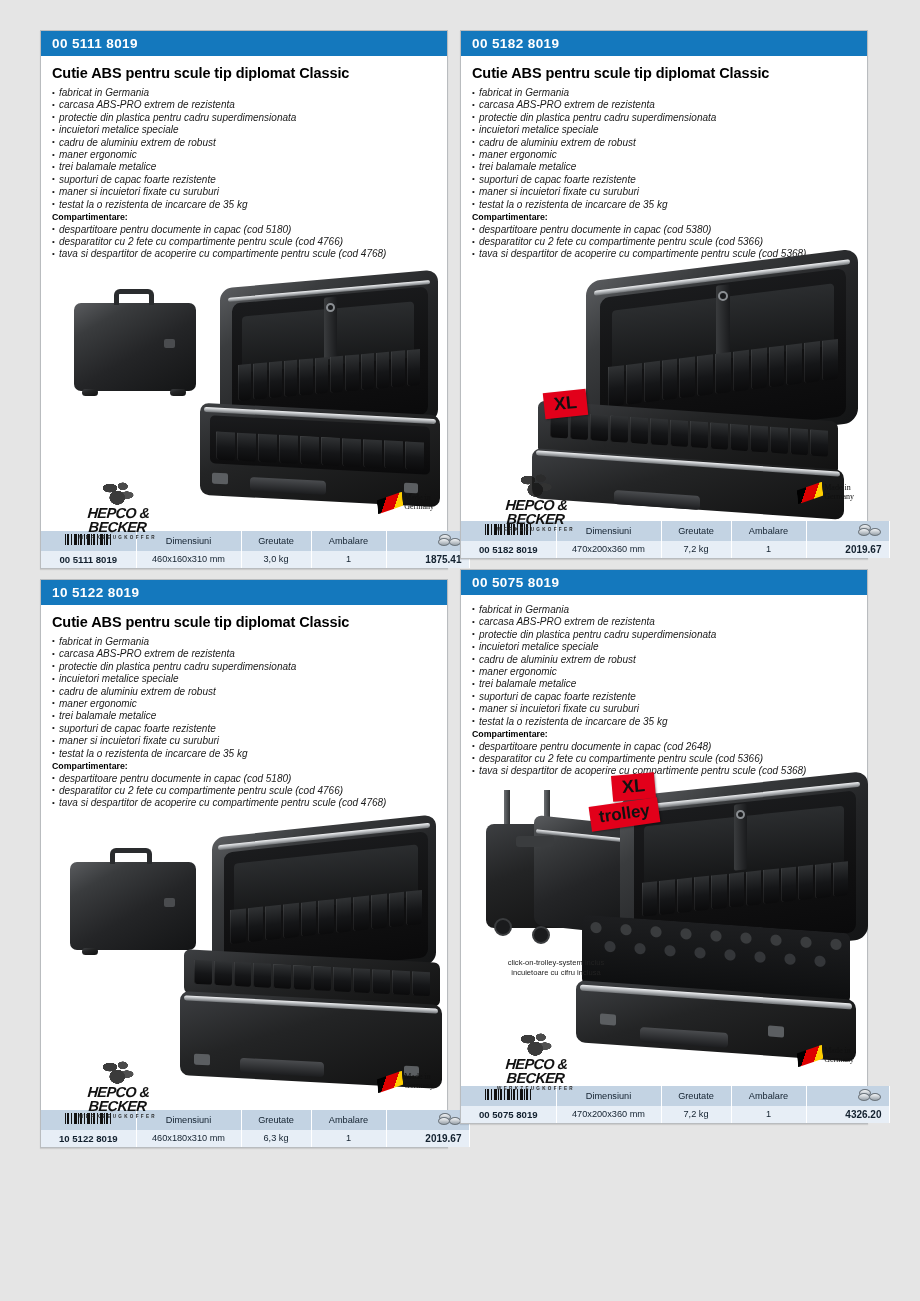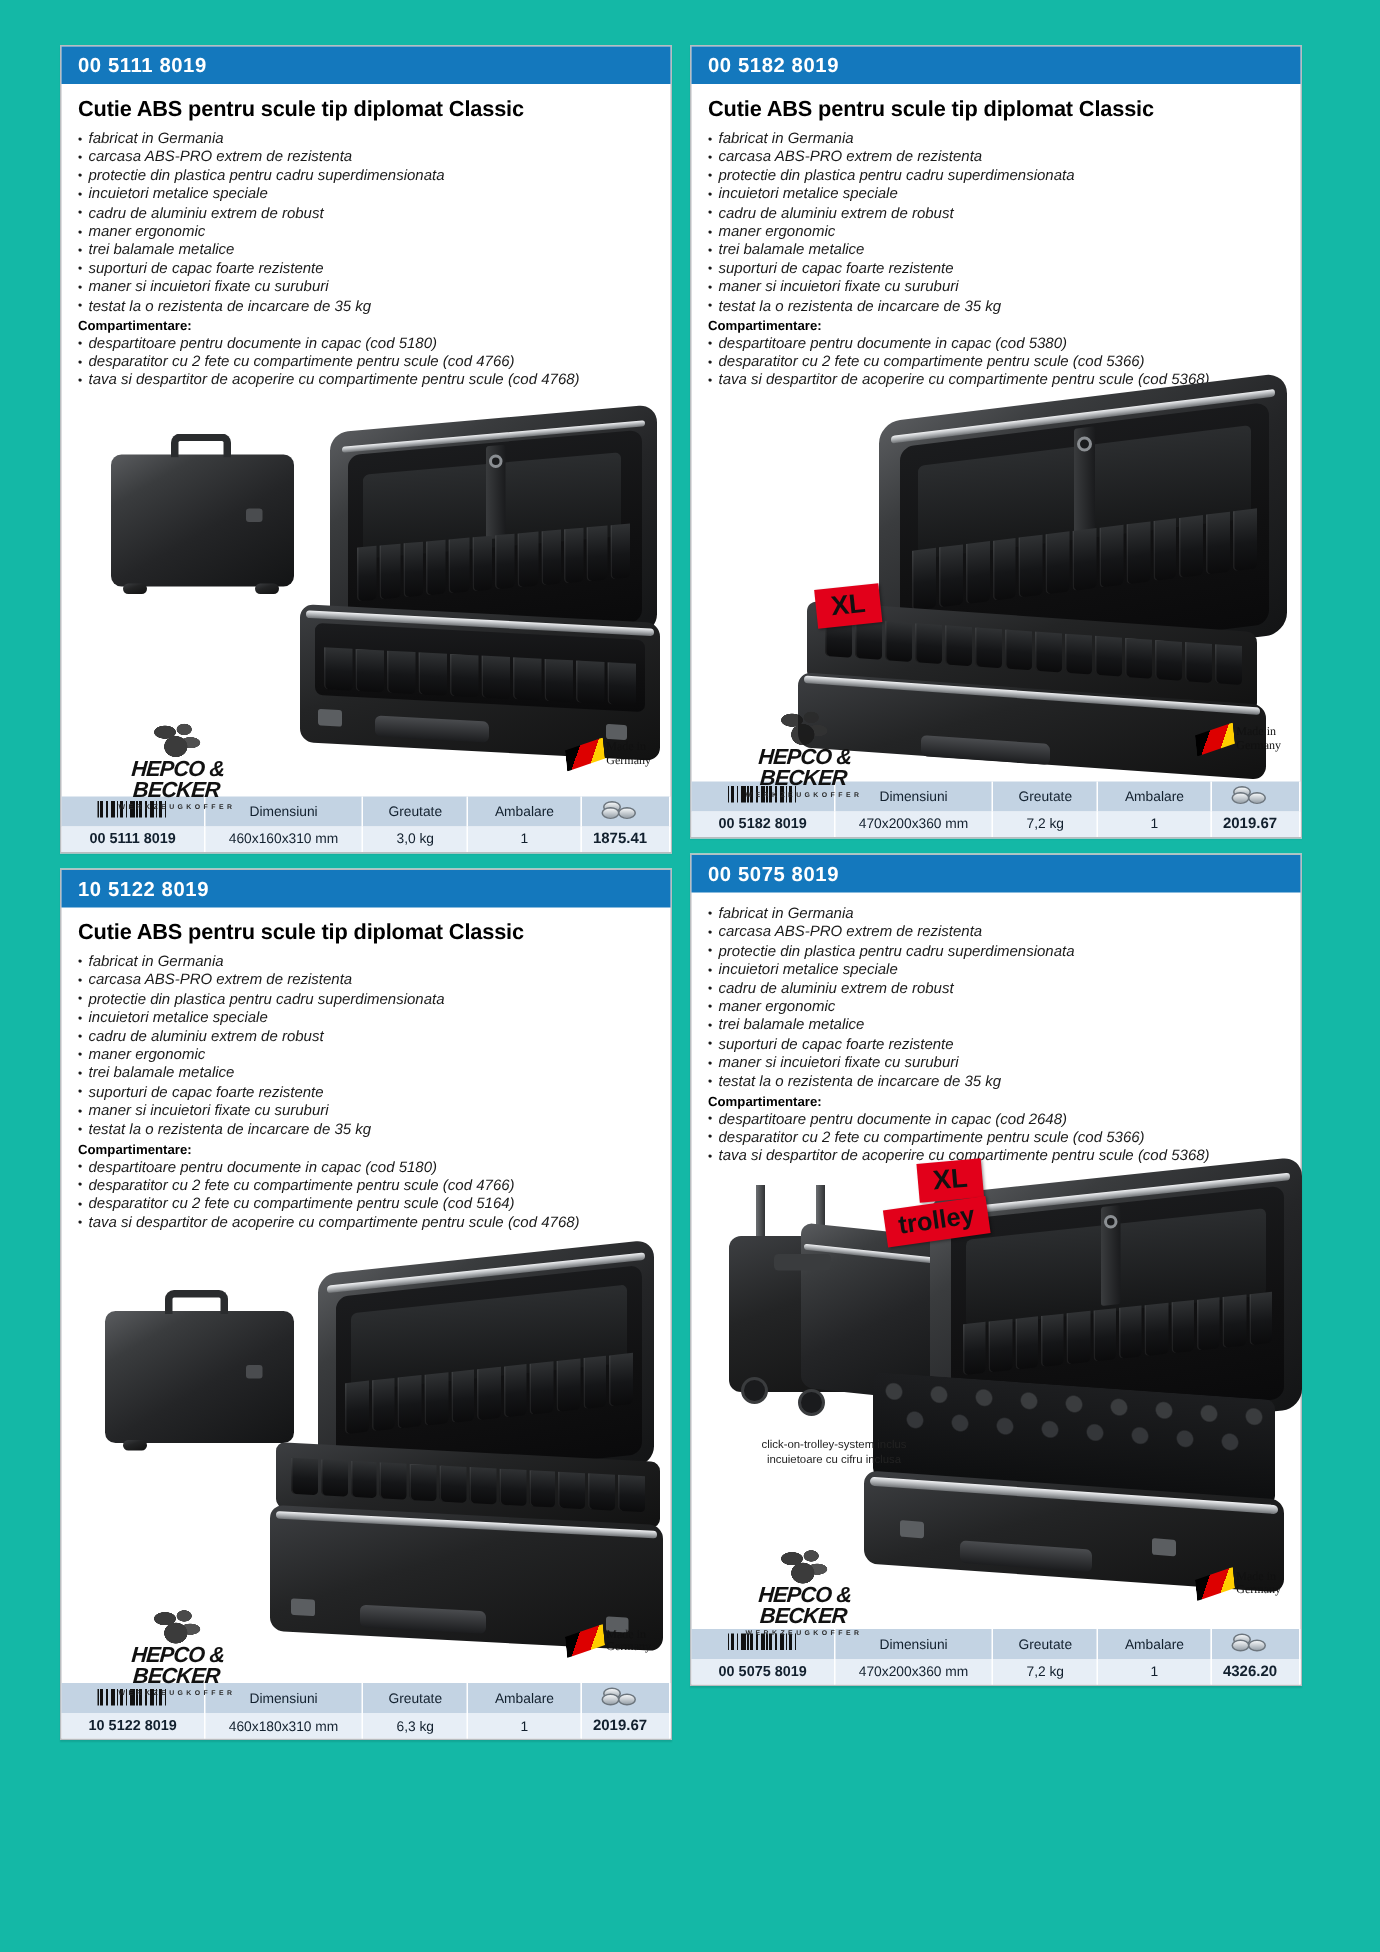--- a/index.html
+++ b/index.html
@@ -5,21 +5,21 @@
   * { box-sizing: border-box; margin: 0; padding: 0; }
   html, body {
     width: 920px; height: 1301px;
     background: #ffffff;
     font-family: "Liberation Sans", sans-serif;
     overflow: hidden;
   }
   .page {
     position: relative;
     width: 920px; height: 1301px;
-    background: #14b8a6;
+    background: #e5e5e5;
     padding: 30px 40px 0 40px;
   }
   .columns { display: flex; gap: 12px; align-items: flex-start; }
   .col { width: 408px; display: flex; flex-direction: column; gap: 10px; }
 
   
   .card {
     border: 1px solid #b9bcbf;
     background: #fff;
     position: relative;
@@ -166,21 +166,21 @@
   table.spec th, table.spec td {
     font-size: 9.2px; color: #12202e; text-align: center;
     padding: 3px 0 3px 0; border-right: 1px solid #ffffff;
   }
   table.spec thead th { background: #c3d3e3; font-weight: normal; height: 17px; }
   table.spec tbody td { background: #e7eef6; font-weight: normal; height: 16px; }
   table.spec .c-code { width: 95px; }
   table.spec .c-dim  { width: 105px; }
   table.spec .c-wt   { width: 70px; }
   table.spec .c-pack { width: 75px; }
-  table.spec .c-price{ width: 59px; padding-right: 7px; }
+  table.spec .c-price{ width: 83px; padding-right: 7px; text-align: right; }
   table.spec tbody td.c-code { font-weight: bold; font-size: 9.6px; text-align: center; }
   table.spec tbody td.c-price { font-weight: bold; font-size: 10px; }
   .barcode {
     display: inline-block; height: 11px; width: 46px;
     background: repeating-linear-gradient(90deg,
       #111 0 1px, transparent 1px 2px, #111 2px 4px, transparent 4px 6px,
       #111 6px 7px, transparent 7px 9px, #111 9px 12px, transparent 12px 13px);
   }
   .coins {
     display: inline-block; position: relative; width: 24px; height: 12px;
@@ -333,21 +333,20 @@
             <li>maner ergonomic</li>
             <li>trei balamale metalice</li>
             <li>suporturi de capac foarte rezistente</li>
             <li>maner si incuietori fixate cu suruburi</li>
             <li>testat la o rezistenta de incarcare de 35 kg</li>
           </ul>
           <div class="compart">Compartimentare:</div>
           <ul class="bullets">
             <li>despartitoare pentru documente in capac (cod 5180)</li>
             <li>desparatitor cu 2 fete cu compartimente pentru scule (cod 4766)</li>
-            <li>desparatitor cu 2 fete cu compartimente pentru scule (cod 5164)</li>
             <li>tava si despartitor de acoperire cu compartimente pentru scule (cod 4768)</li>
           </ul>
 
           <div class="stage h3">
 
             <div class="case shellface" style="left:18px; top:52px; width:126px; height:88px;"></div>
             <div class="case" style="left:58px; top:38px; width:42px; height:16px;
                         border:5px solid #2a2c2e; border-bottom:none; border-radius:6px 6px 0 0;"></div>
             <div class="case" style="left:112px; top:88px; width:11px; height:9px; background:#4a4c4f; border-radius:2px;"></div>
             <div class="case shelldark" style="left:30px; top:138px; width:16px; height:7px;"></div>

